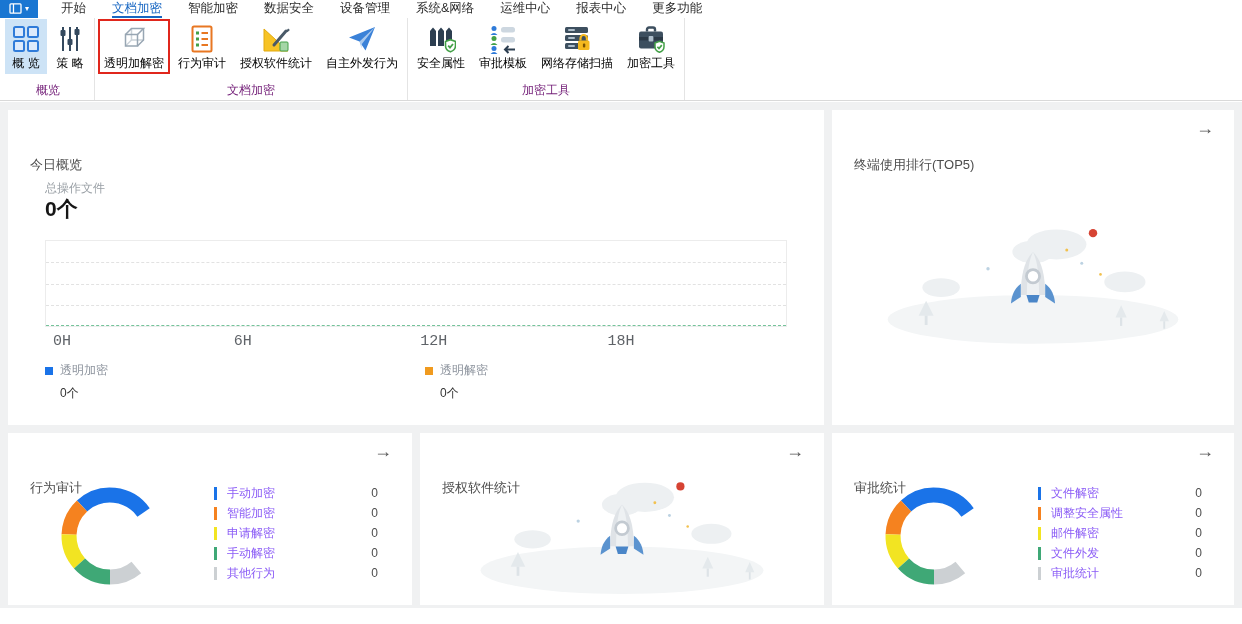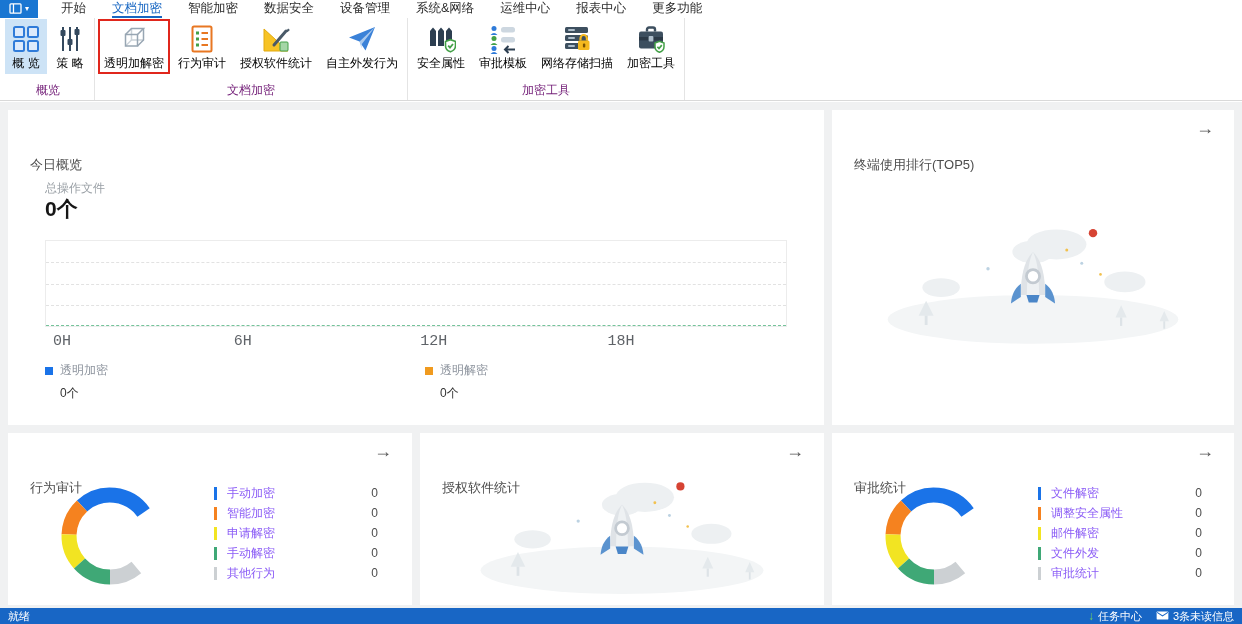--- a/index.html
+++ b/index.html
@@ -480,32 +480,14 @@
           <div class="pl-row">
             <span class="pl-mark" style="background: rgb(204, 208, 211);"></span>
             <span class="pl-label">审批统计</span>
             <span class="pl-value">0</span>
           </div>
         </div>
     </div>
 
   </div>
 
-  <div class="statusbar">
-    <span>就绪</span>
-    <div class="sb-right">
-      <span class="sb-item">
-        <span class="sb-down">↓</span>
-        <span>任务中心</span>
-      </span>
-      <span class="sb-item">
-        <span>
-          <svg viewBox="0 0 14 10" width="13" height="9">
-              <rect x="0.5" y="0.5" width="13" height="9" rx="1" fill="#fff"></rect>
-              <path d="M1 1.5 L7 5.5 L13 1.5" fill="none" stroke="#1866c5" stroke-width="1.2"></path>
-            </svg>
-        </span>
-        <span>3条未读信息</span>
-      </span>
-    </div>
-  </div>
 
 </div>
 
 </body></html>

